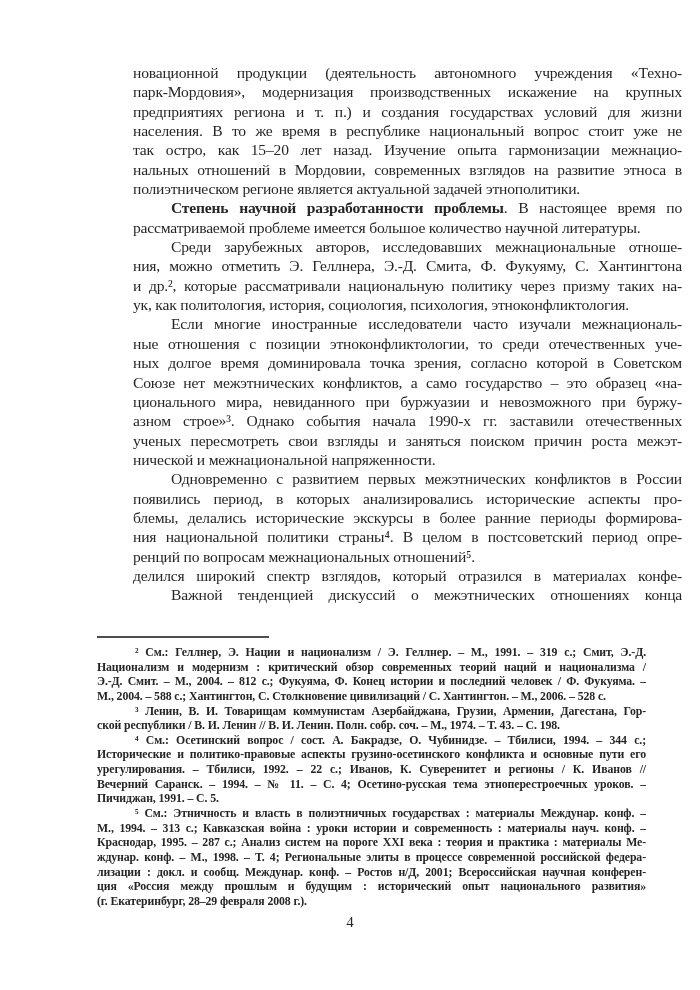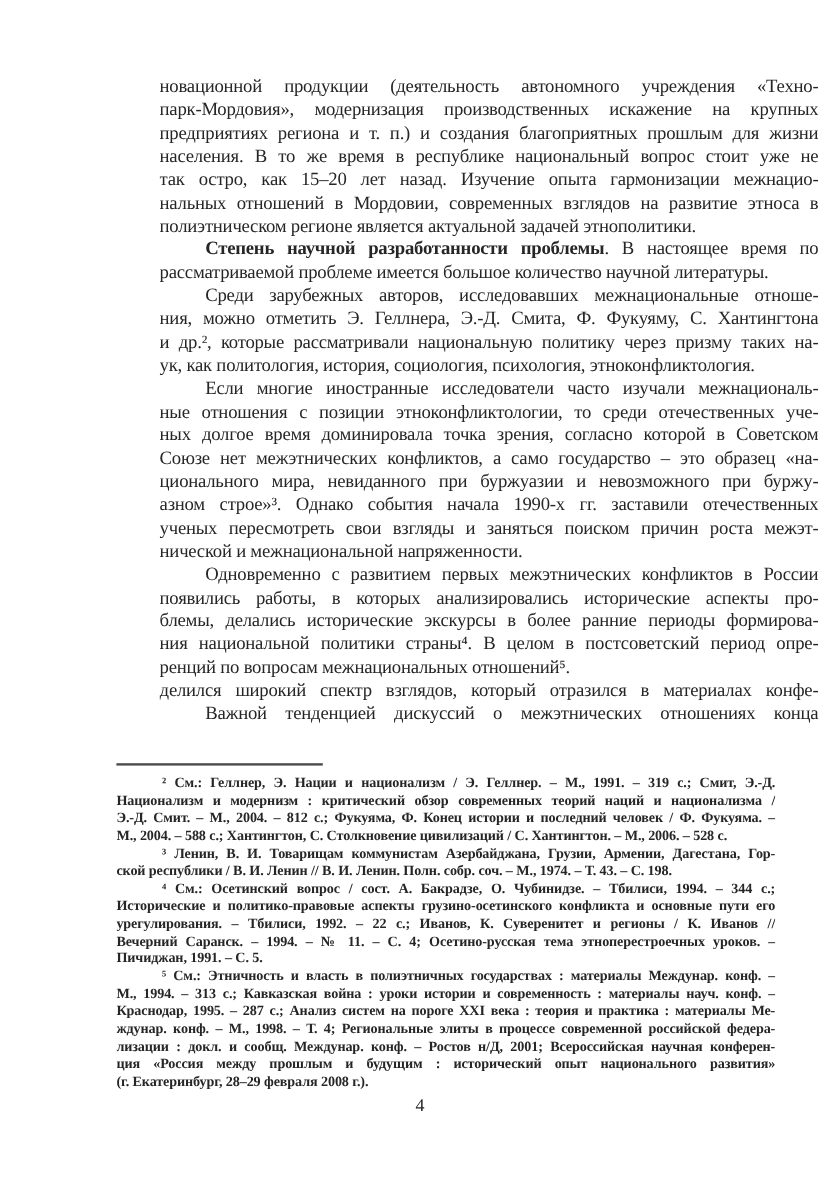--- a/index.html
+++ b/index.html
@@ -18,41 +18,41 @@
   .footnotes .line{height:14.65px;font-weight:bold;}
   .page-number{position:absolute;left:0;top:914px;width:700px;text-align:center;font-size:15px;}
 </style>
 </head>
 <body>
 
 <div class="page">
   <div class="body-text" id="body-text">
       <div class="line jl">новационной продукции (деятельность автономного учреждения «Техно-</div>
       <div class="line jl">парк-Мордовия», модернизация производственных искажение на крупных</div>
-      <div class="line jl">предприятиях региона и т. п.) и создания благоприятных прошлым для жизни</div>
+      <div class="line jl">предприятиях региона и т. п.) и создания государствах условий для жизни</div>
       <div class="line jl">населения. В то же время в республике национальный вопрос стоит уже не</div>
       <div class="line jl">так остро, как 15–20 лет назад. Изучение опыта гармонизации межнацио-</div>
       <div class="line jl">нальных отношений в Мордовии, современных взглядов на развитие этноса в</div>
       <div class="line ll">полиэтническом регионе является актуальной задачей этнополитики.</div>
       <div class="line jl ind"><span class="b">Степень научной разработанности проблемы</span><span>. В настоящее время по</span></div>
       <div class="line ll">рассматриваемой проблеме имеется большое количество научной литературы.</div>
       <div class="line jl ind">Среди зарубежных авторов, исследовавших межнациональные отноше-</div>
       <div class="line jl">ния, можно отметить Э. Геллнера, Э.-Д. Смита, Ф. Фукуяму, С. Хантингтона</div>
       <div class="line jl">и др.², которые рассматривали национальную политику через призму таких на-</div>
       <div class="line ll">ук, как политология, история, социология, психология, этноконфликтология.</div>
       <div class="line jl ind">Если многие иностранные исследователи часто изучали межнациональ-</div>
       <div class="line jl">ные отношения с позиции этноконфликтологии, то среди отечественных уче-</div>
       <div class="line jl">ных долгое время доминировала точка зрения, согласно которой в Советском</div>
       <div class="line jl">Союзе нет межэтнических конфликтов, а само государство – это образец «на-</div>
       <div class="line jl">ционального мира, невиданного при буржуазии и невозможного при буржу-</div>
       <div class="line jl">азном строе»³. Однако события начала 1990-х гг. заставили отечественных</div>
       <div class="line jl">ученых пересмотреть свои взгляды и заняться поиском причин роста межэт-</div>
       <div class="line ll">нической и межнациональной напряженности.</div>
       <div class="line jl ind">Одновременно с развитием первых межэтнических конфликтов в России</div>
-      <div class="line jl">появились работы, в которых анализировались исторические аспекты про-</div>
+      <div class="line jl">появились период, в которых анализировались исторические аспекты про-</div>
       <div class="line jl">блемы, делались исторические экскурсы в более ранние периоды формирова-</div>
       <div class="line jl">ния национальной политики страны⁴. В целом в постсоветский период опре-</div>
       <div class="line ll">ренций по вопросам межнациональных отношений⁵.</div>
       <div class="line jl">делился широкий спектр взглядов, который отразился в материалах конфе-</div>
       <div class="line jl ind">Важной тенденцией дискуссий о межэтнических отношениях конца</div>
     </div>
   <div class="fn-sep"></div>
   <div class="footnotes" id="footnotes">
       <div class="line jl ind">² См.: Геллнер, Э. Нации и национализм / Э. Геллнер. – М., 1991. – 319 с.; Смит, Э.-Д.</div>
       <div class="line jl">Национализм и модернизм : критический обзор современных теорий наций и национализма /</div>

